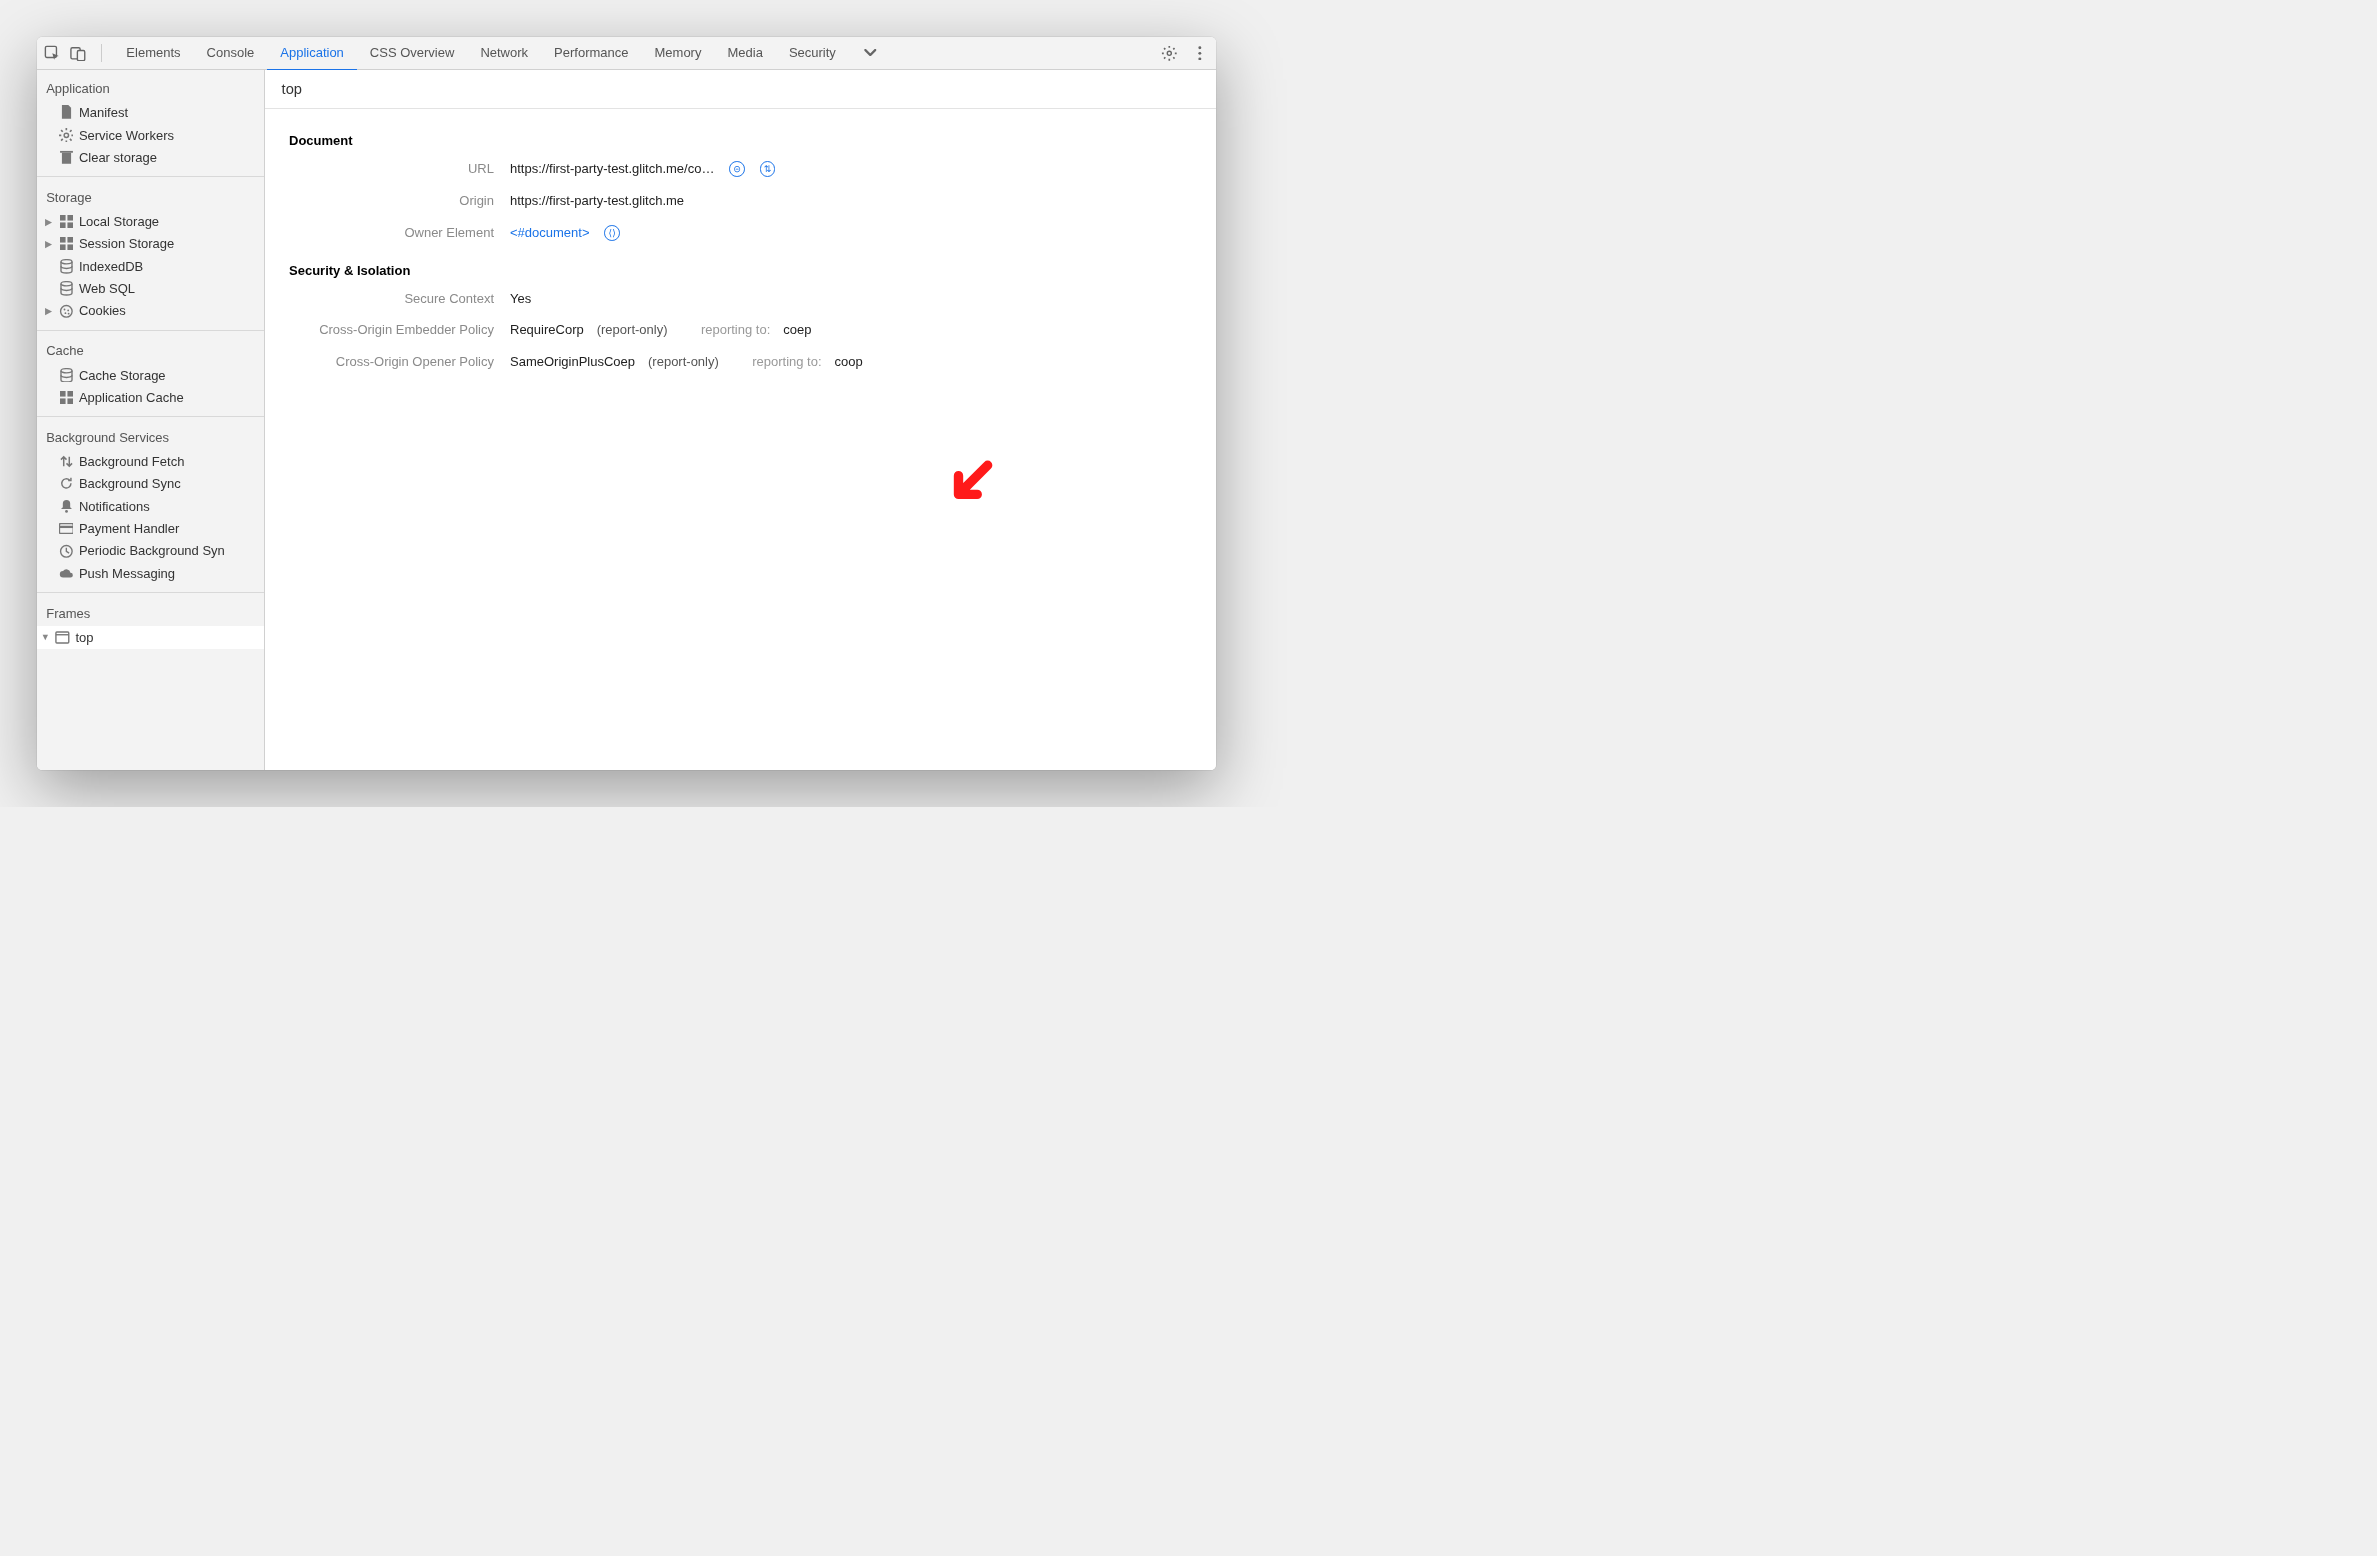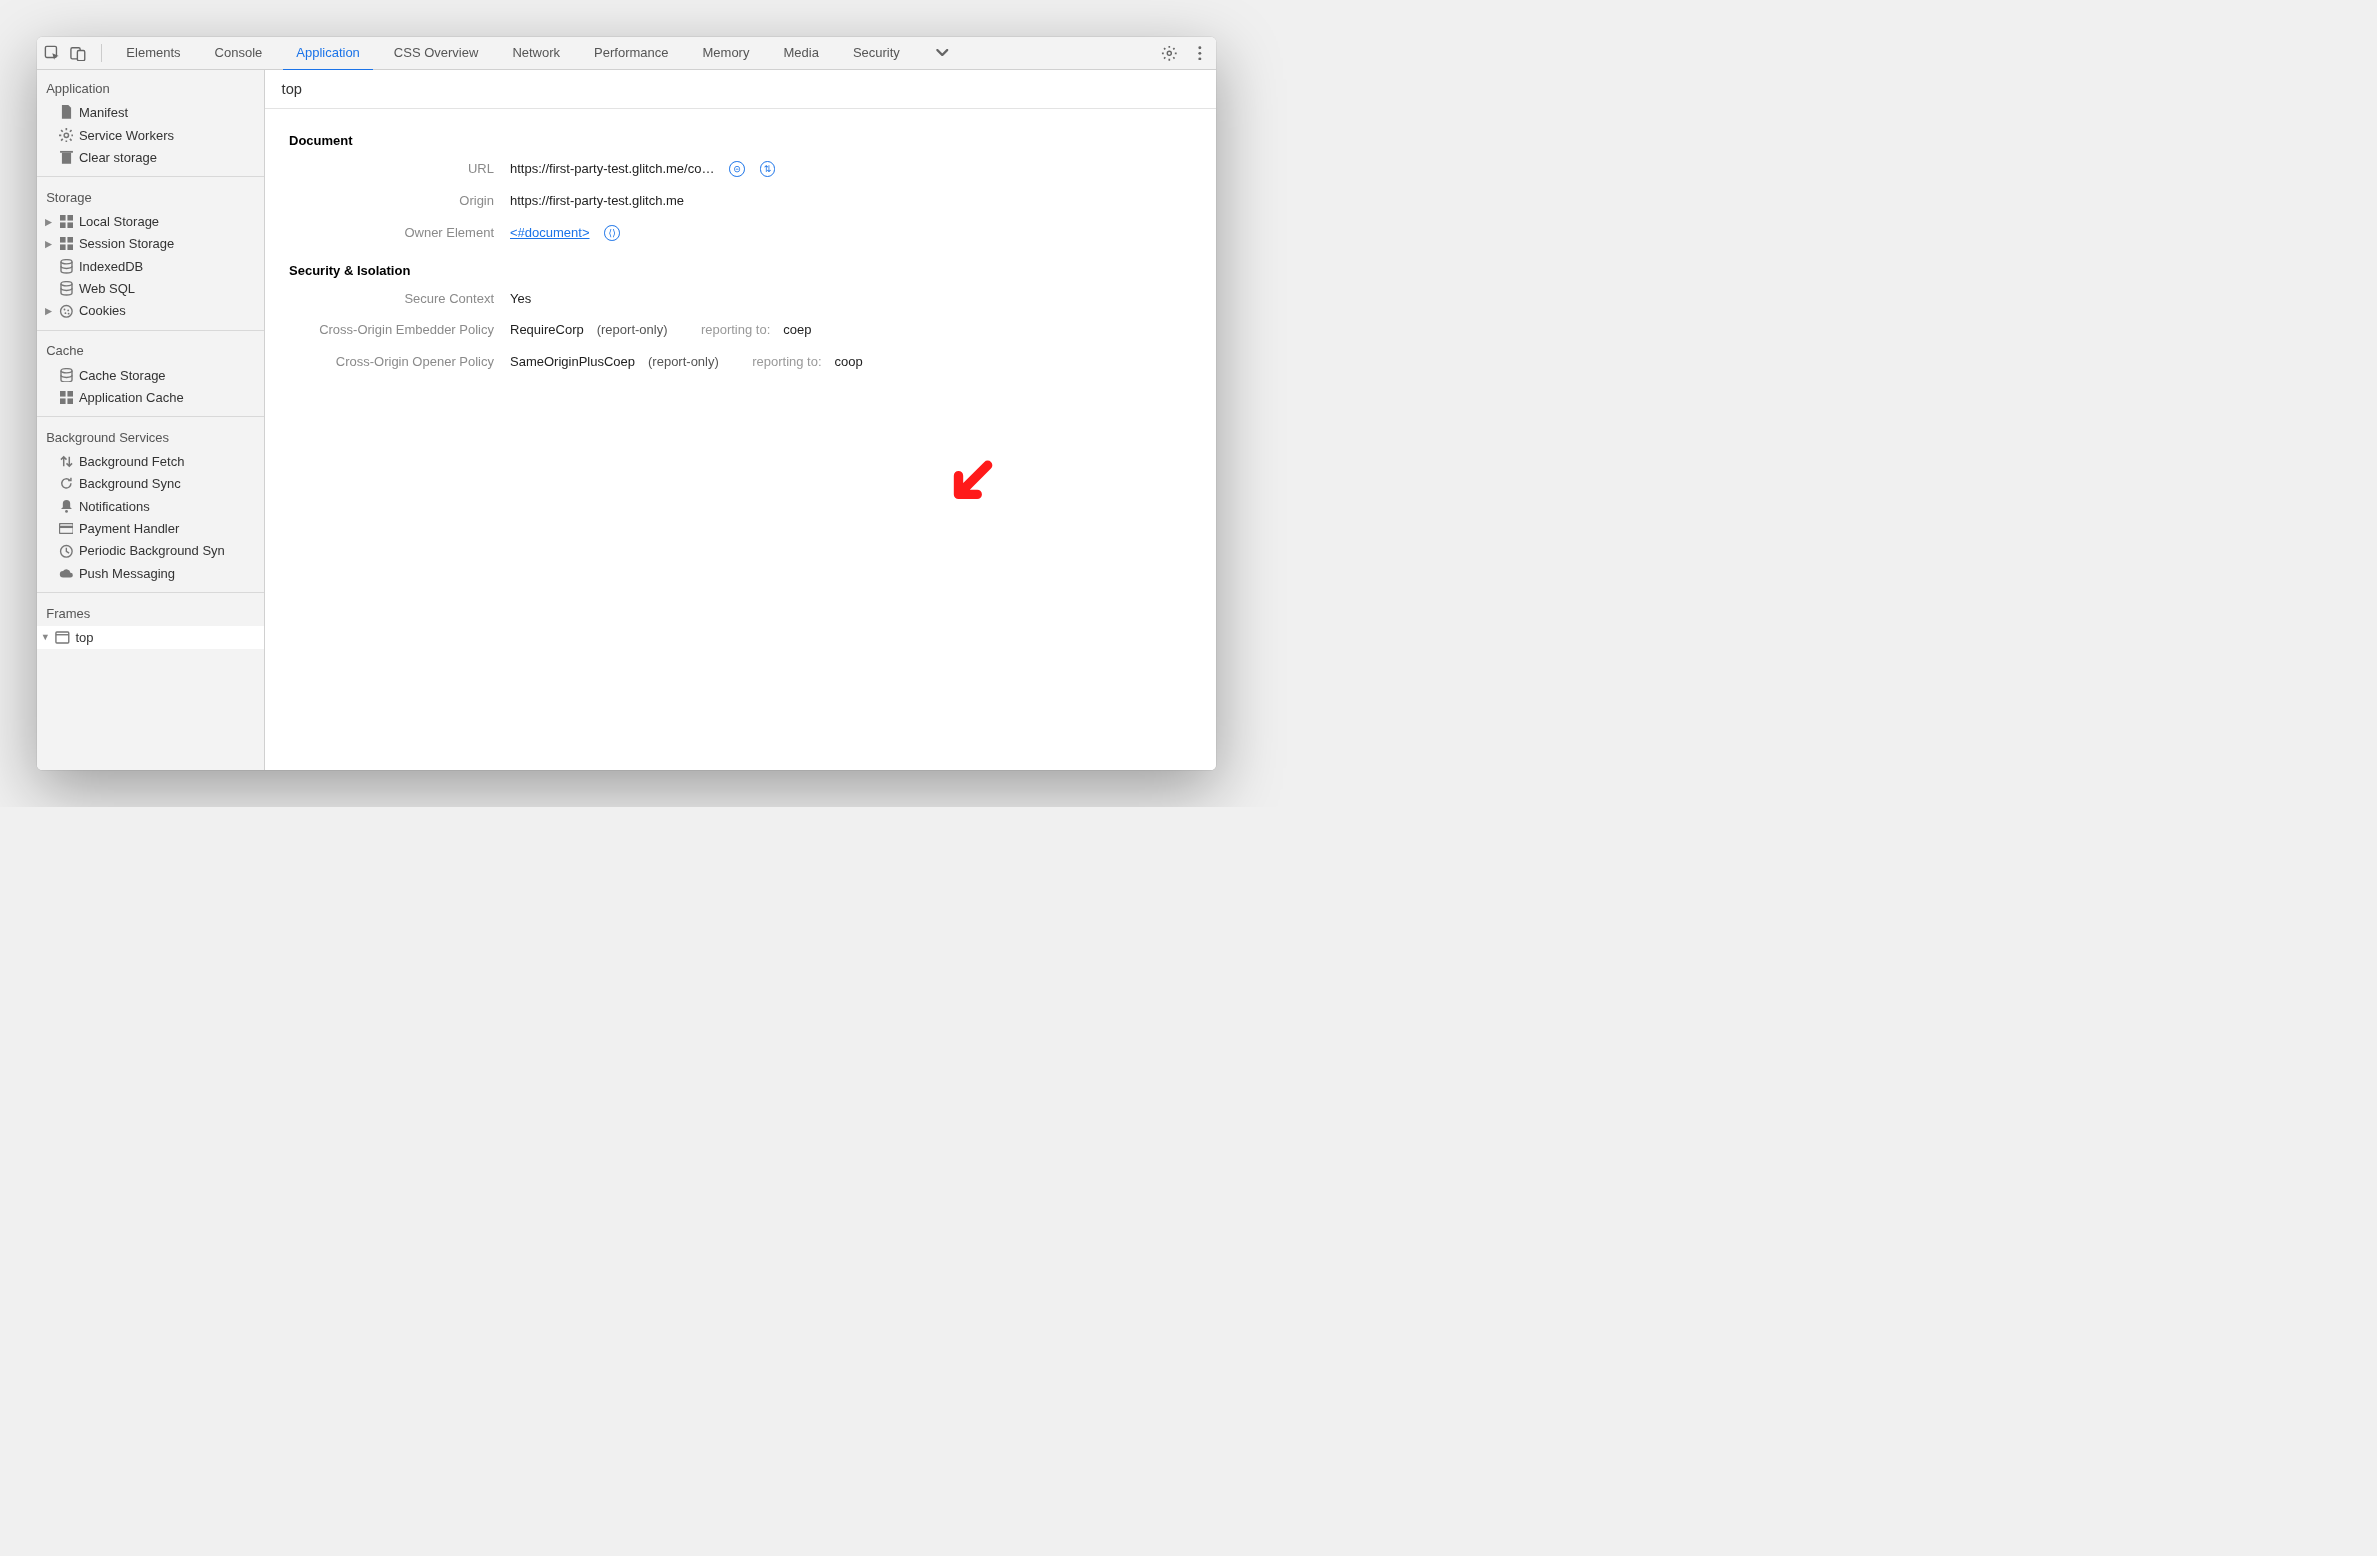--- a/index.html
+++ b/index.html
@@ -42,21 +42,21 @@
   height: 33px;
   background: #f3f3f3;
   border-bottom: 0.9px solid #d0d0d0;
   display: flex;
   align-items: center;
   padding: 0 7.4px;
 }
 .toolbar-left { display: flex; align-items: center; gap: 9.2px; }
 .toolbar-icon { width:16.6px; height:16.6px; color:#666; cursor:pointer; display:flex; align-items:center; justify-content:center; }
 .tab-divider { width:0.9px; height:18.4px; background:#ccc; margin:0 5.5px; }
-.tabs { display:flex; align-items:center; gap:8px; margin-left:5.5px; }
+.tabs { display:flex; align-items:center; gap:0; margin-left:5.5px; }
 .tab {
   padding: 0 13px; height: 33px; display:flex; align-items:center;
   font-size:13px; color:#555; cursor:pointer; border-bottom: 1.8px solid transparent;
 }
 .tab.active { color:#1a73e8; border-bottom-color:#1a73e8; }
 .toolbar-right { margin-left:auto; display:flex; align-items:center; gap:14.7px; color:#666; }
 
 .body { display:flex; height: 700px; }
 .sidebar {
   width: 228px; background:#f3f3f3; border-right:0.9px solid #d0d0d0;
@@ -75,21 +75,21 @@
 .subitem { padding-left: 31px; }
 .sep { height:0.9px; background:#d8d8d8; margin: 7.4px 0; }
 
 .main { flex:1; display:flex; flex-direction:column; overflow:hidden; background:#fff; }
 .page-title { padding: 11px 16.6px; font-size:14.7px; color:#333; border-bottom:0.9px solid #e3e3e3; }
 .content { padding: 16.6px 24px; overflow:auto; }
 .sect-head { font-weight:600; font-size:13px; color:#000000; margin: 7.4px 0 13px 0; }
 .row { display:flex; align-items:center; margin-bottom: 16.6px; }
 .row .lbl { width: 221px; text-align:right; padding-right: 16px; color:#8a8a8a; font-size:13px; }
 .row .val { color:#222; font-size:13px; display:flex; align-items:center; gap:13px; flex-wrap:wrap; }
-.link { color:#1a73e8; text-decoration:underline; cursor:pointer; }
+.link { color:#1a73e8; cursor:pointer; }
 .pill { color:#555; }
 .muted { color:#999; }
 .badge-icon { width:15.7px; height:15.7px; border:1.5px solid #1a73e8; border-radius:50%; display:inline-flex; align-items:center; justify-content:center; color:#1a73e8; font-size:9.2px; margin-left:1.8px; }
 
 .arrow-annot {
   position:absolute; left: 681px; top: 389px; color:#ff1a1a; pointer-events:none;
 }
 .arrow-annot svg { width:50px; height:50px; }
 .main { position:relative; }
 

